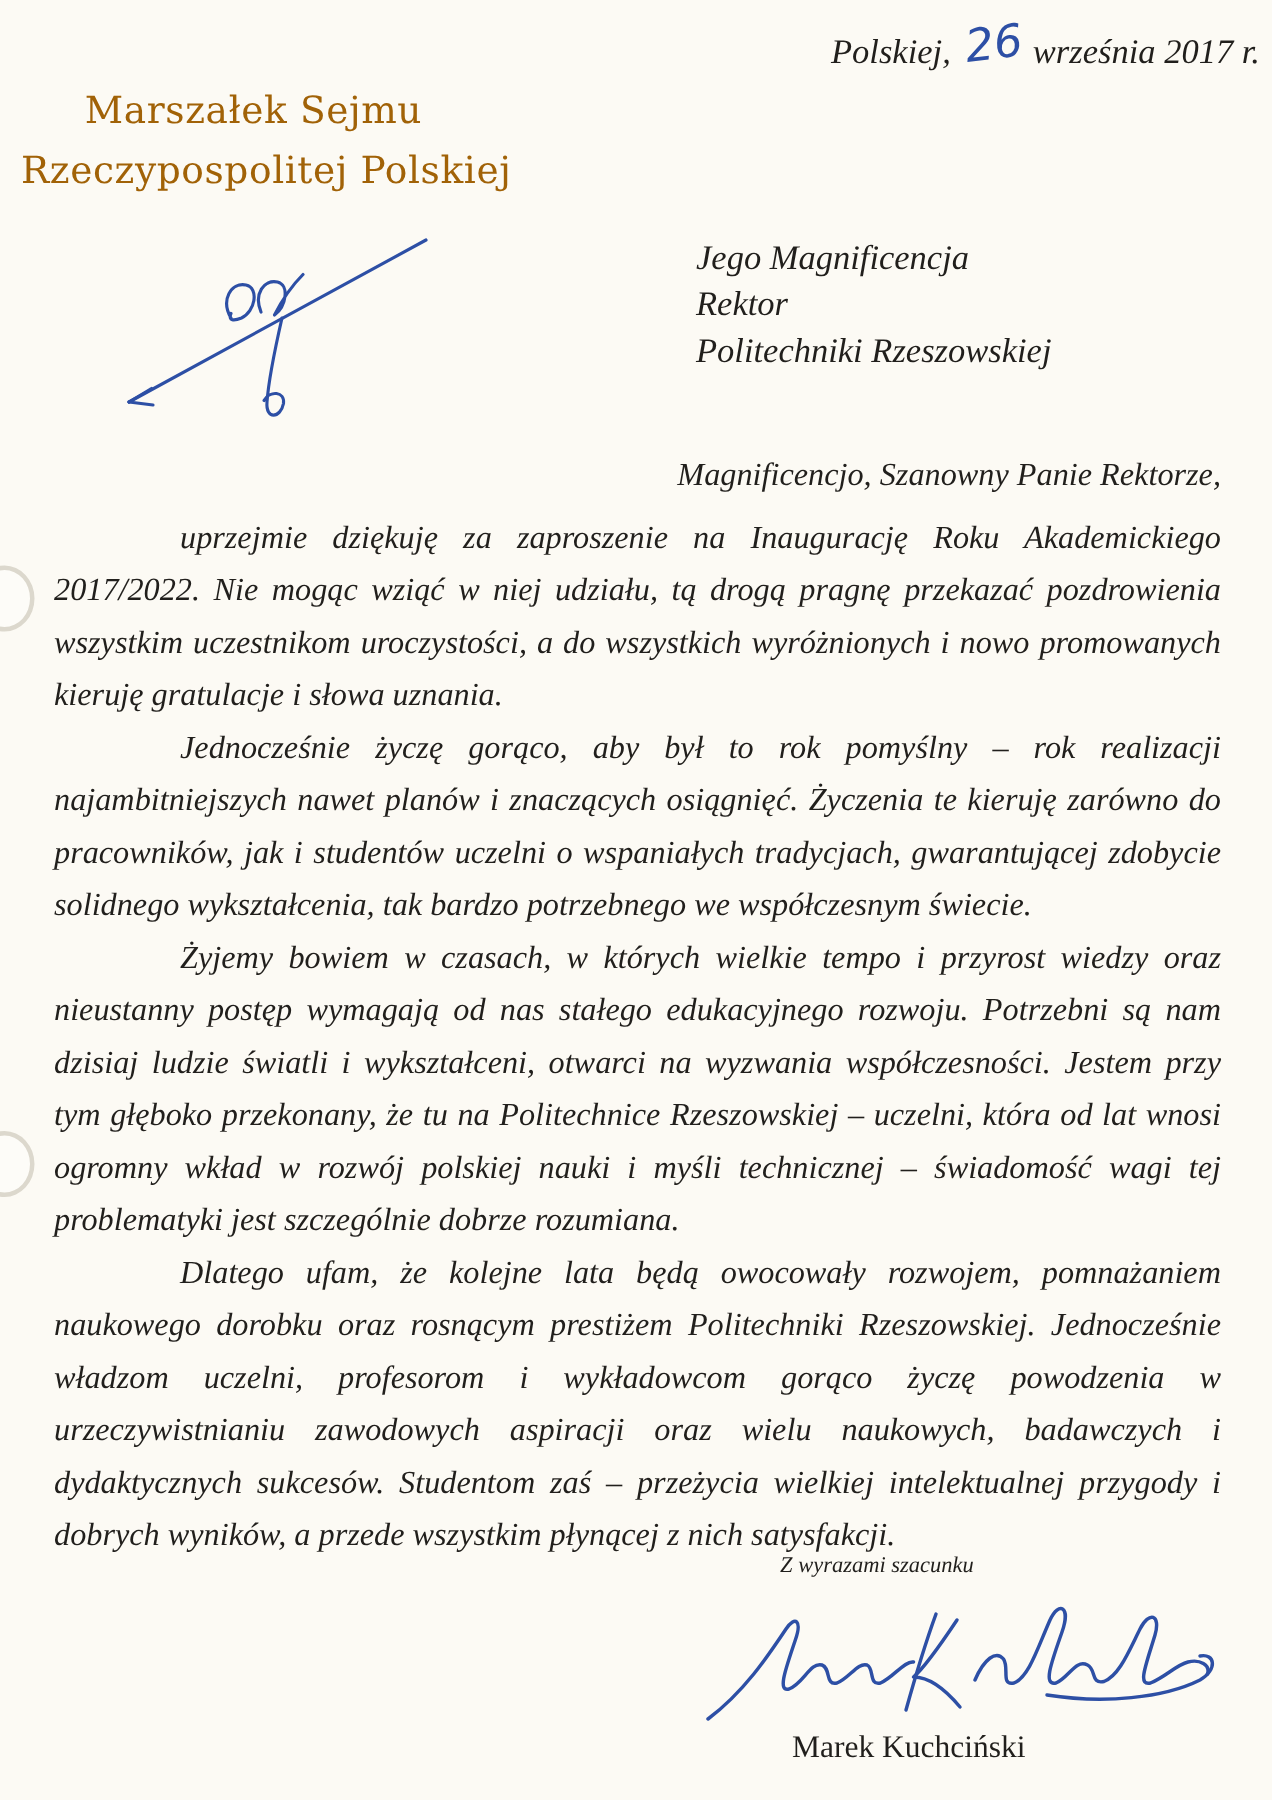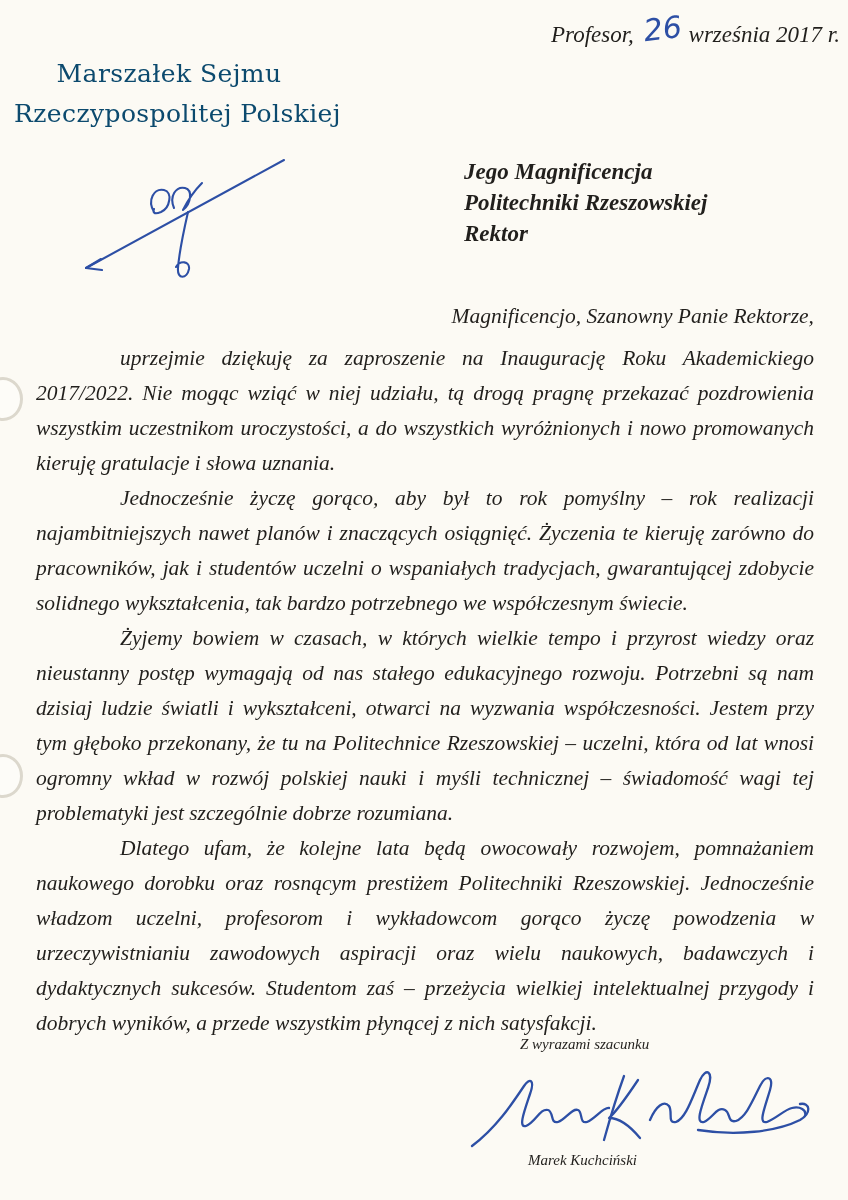--- a/index.html
+++ b/index.html
@@ -33,49 +33,49 @@
     margin:0 1px 0 4px;
   }
   
   .letterhead{
     position:absolute;top:54px;left:14px;width:310px;
     text-align:center;
     font-family:"DejaVu Serif", serif;
     font-size:25px;line-height:40px;
     letter-spacing:0.4px;
     white-space:nowrap;
-    color:#0c4a6e;
+    color:#a16207;
   }
   
   .paraph{position:absolute;top:146px;left:70px;}
   
   .addressee{
     position:absolute;top:156px;left:464px;
-    font-style:italic;font-weight:bold;
+    font-style:italic;font-weight:normal;
     font-size:23px;line-height:31px;
   }
   
   .letter-body{
     position:absolute;top:299px;left:36px;width:778px;
     font-style:italic;
     font-size:21.5px;line-height:35px;
     text-align:justify;
     text-justify:inter-word;
   }
   .letter-body p{text-indent:84px;margin:0;}
   .letter-body .salutation{margin-bottom:7px;text-align:right;}
   
   .valediction{
     position:absolute;top:1036px;left:520px;
     font-style:italic;font-size:15px;
   }
   .signature{position:absolute;top:1064px;left:466px;}
   .signer-name{
     position:absolute;top:1152px;left:528px;
-    font-style:italic;font-size:15px;
+    font-size:21px;
   }
   
   .hole{
     position:absolute;left:-17px;
     width:40px;height:44px;border-radius:50%;
     border:3px solid #dcd8cd;
     background:#fdfcf8;
   }
   .hole.h1{top:377px;}
   .hole.h2{top:754px;}
@@ -83,21 +83,21 @@
 </style>
 </head>
 <body>
 
 <div class="page">
 
   <div class="hole h1"></div>
   <div class="hole h2"></div>
 
   <div class="dateline">
-    <span>Profesor,</span>
+    <span>Polskiej,</span>
     <span class="day">26</span>
     <span>września 2017 r.</span>
   </div>
 
   <div class="letterhead">
     <div>Marszałek Sejmu</div>
     <div>Rzeczypospolitej Polskiej</div>
   </div>
 
   <div class="paraph">
@@ -106,22 +106,22 @@
       <path d="M 16 122 L 31 113"></path>
       <path d="M 16 122 L 32 124"></path>
       <path d="M 84 66 C 77 54, 84 42, 94 44 C 103 46, 100 62, 91 66 C 86 68, 82 68, 84 63"></path>
       <path d="M 104 62 C 99 50, 106 40, 115 42 C 123 44, 121 58, 113 64 C 118 54, 125 44, 132 37"></path>
       <path d="M 118 66 C 113 88, 109 108, 108 122 C 107 134, 117 133, 119 123 C 120 115, 110 114, 106 121"></path>
     </svg>
   </div>
 
   <div class="addressee">
     <div>Jego Magnificencja</div>
+    <div>Rektor</div>
     <div>Politechniki Rzeszowskiej</div>
-    <div>Rektor</div>
   </div>
 
   <div class="letter-body">
     <p class="salutation">Magnificencjo, Szanowny Panie Rektorze,</p>
     <p>uprzejmie dziękuję za zaproszenie na Inaugurację Roku Akademickiego 2017/2022. Nie mogąc wziąć w niej udziału, tą drogą pragnę przekazać pozdrowienia wszystkim uczestnikom uroczystości, a do wszystkich wyróżnionych i nowo promowanych kieruję gratulacje i słowa uznania.</p>
     <p>Jednocześnie życzę gorąco, aby był to rok pomyślny – rok realizacji najambitniejszych nawet planów i znaczących osiągnięć. Życzenia te kieruję zarówno do pracowników, jak i studentów uczelni o wspaniałych tradycjach, gwarantującej zdobycie solidnego wykształcenia, tak bardzo potrzebnego we współczesnym świecie.</p>
     <p>Żyjemy bowiem w czasach, w których wielkie tempo i przyrost wiedzy oraz nieustanny postęp wymagają od nas stałego edukacyjnego rozwoju. Potrzebni są nam dzisiaj ludzie światli i wykształceni, otwarci na wyzwania współczesności. Jestem przy tym głęboko przekonany, że tu na Politechnice Rzeszowskiej – uczelni, która od lat wnosi ogromny wkład w rozwój polskiej nauki i myśli technicznej – świadomość wagi tej problematyki jest szczególnie dobrze rozumiana.</p>
     <p>Dlatego ufam, że kolejne lata będą owocowały rozwojem, pomnażaniem naukowego dorobku oraz rosnącym prestiżem Politechniki Rzeszowskiej. Jednocześnie władzom uczelni, profesorom i wykładowcom gorąco życzę powodzenia w urzeczywistnianiu zawodowych aspiracji oraz wielu naukowych, badawczych i dydaktycznych sukcesów. Studentom zaś – przeżycia wielkiej intelektualnej przygody i dobrych wyników, a przede wszystkim płynącej z nich satysfakcji.</p>
   </div>
 

